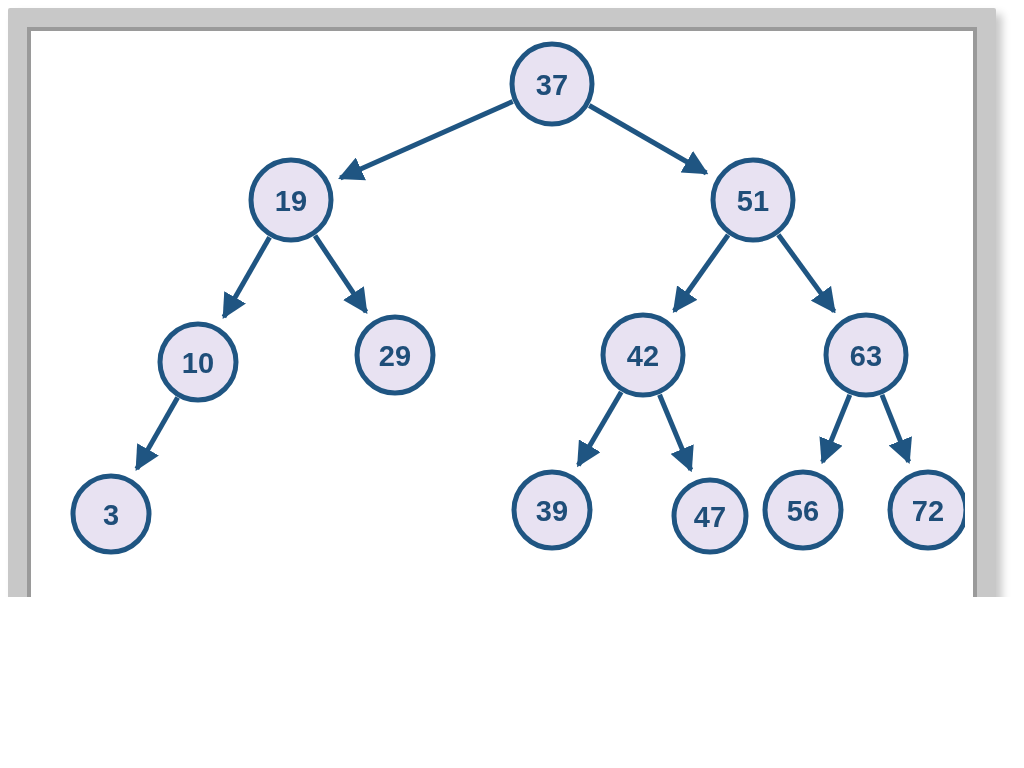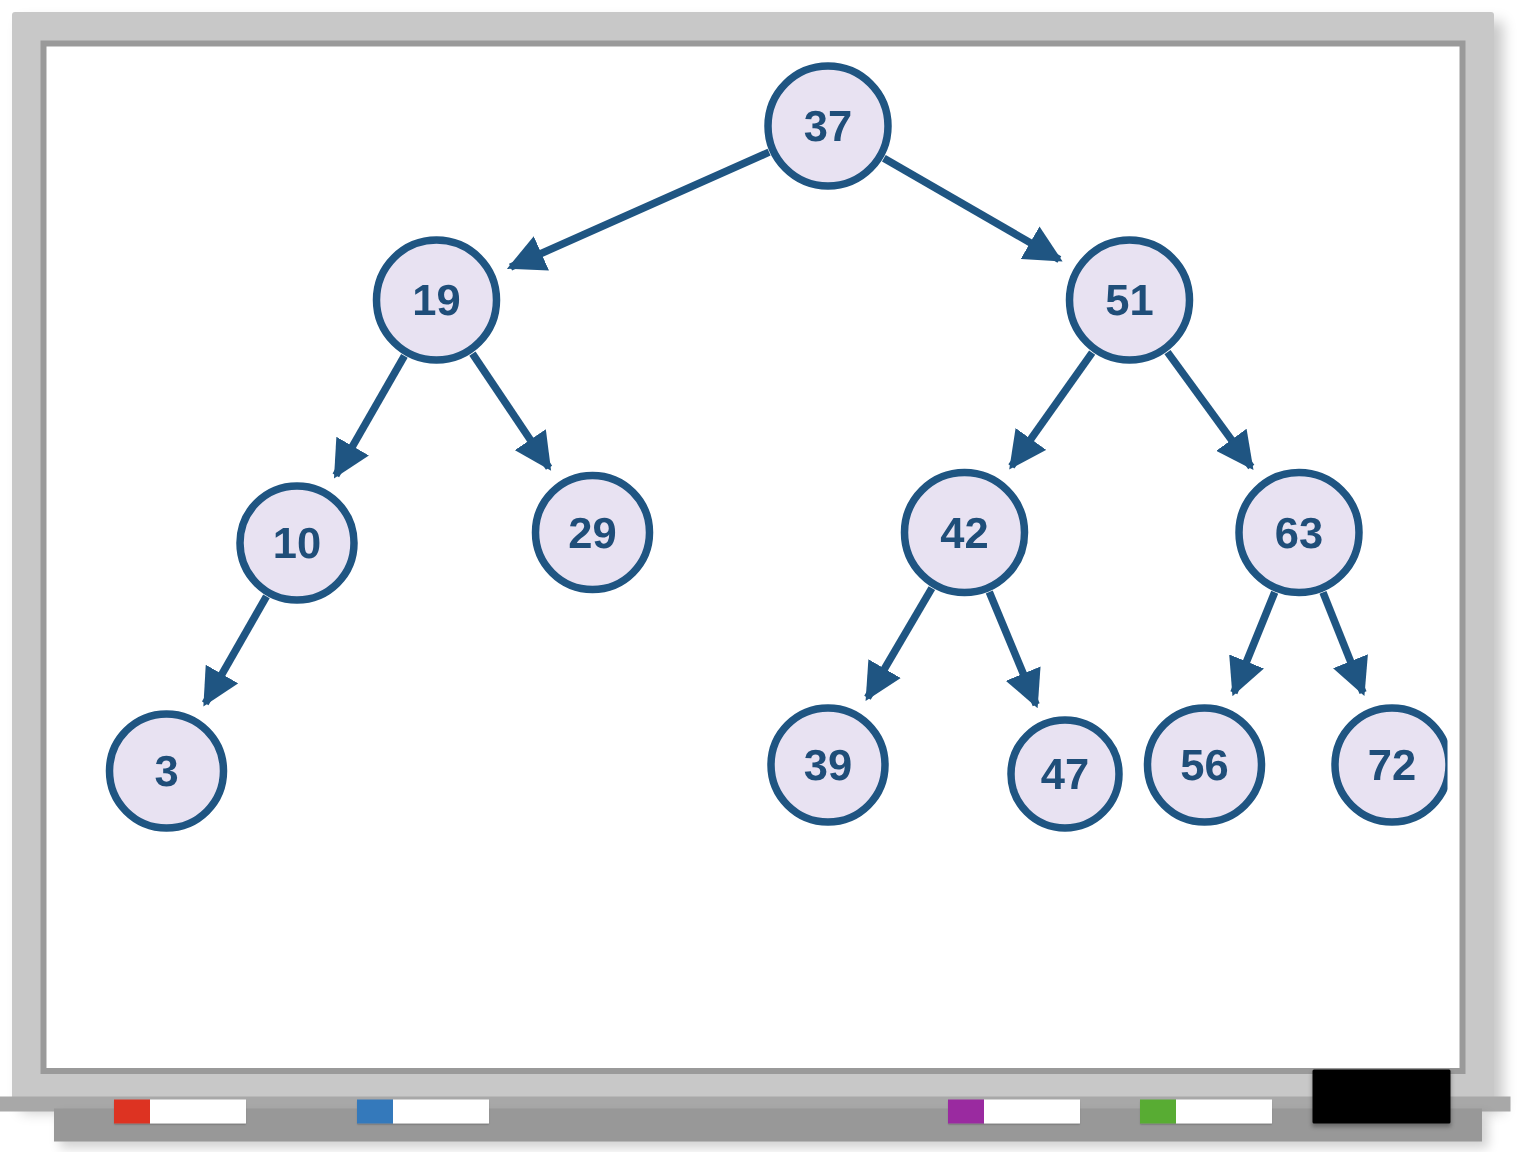--- a/index.html
+++ b/index.html
@@ -5,21 +5,21 @@
 <style>
   html, body {
     margin: 0;
     padding: 0;
     background: #ffffff;
     font-family: "Liberation Sans", sans-serif;
   }
   #stage {
     position: relative;
     width: 1024px;
-    height: 768px;
+    height: 597px;
     overflow: hidden;
     background: #ffffff;
   }
 
   
   #whiteboard-frame {
     position: absolute;
     left: 8px;
     top: 8px;
     width: 988px;

